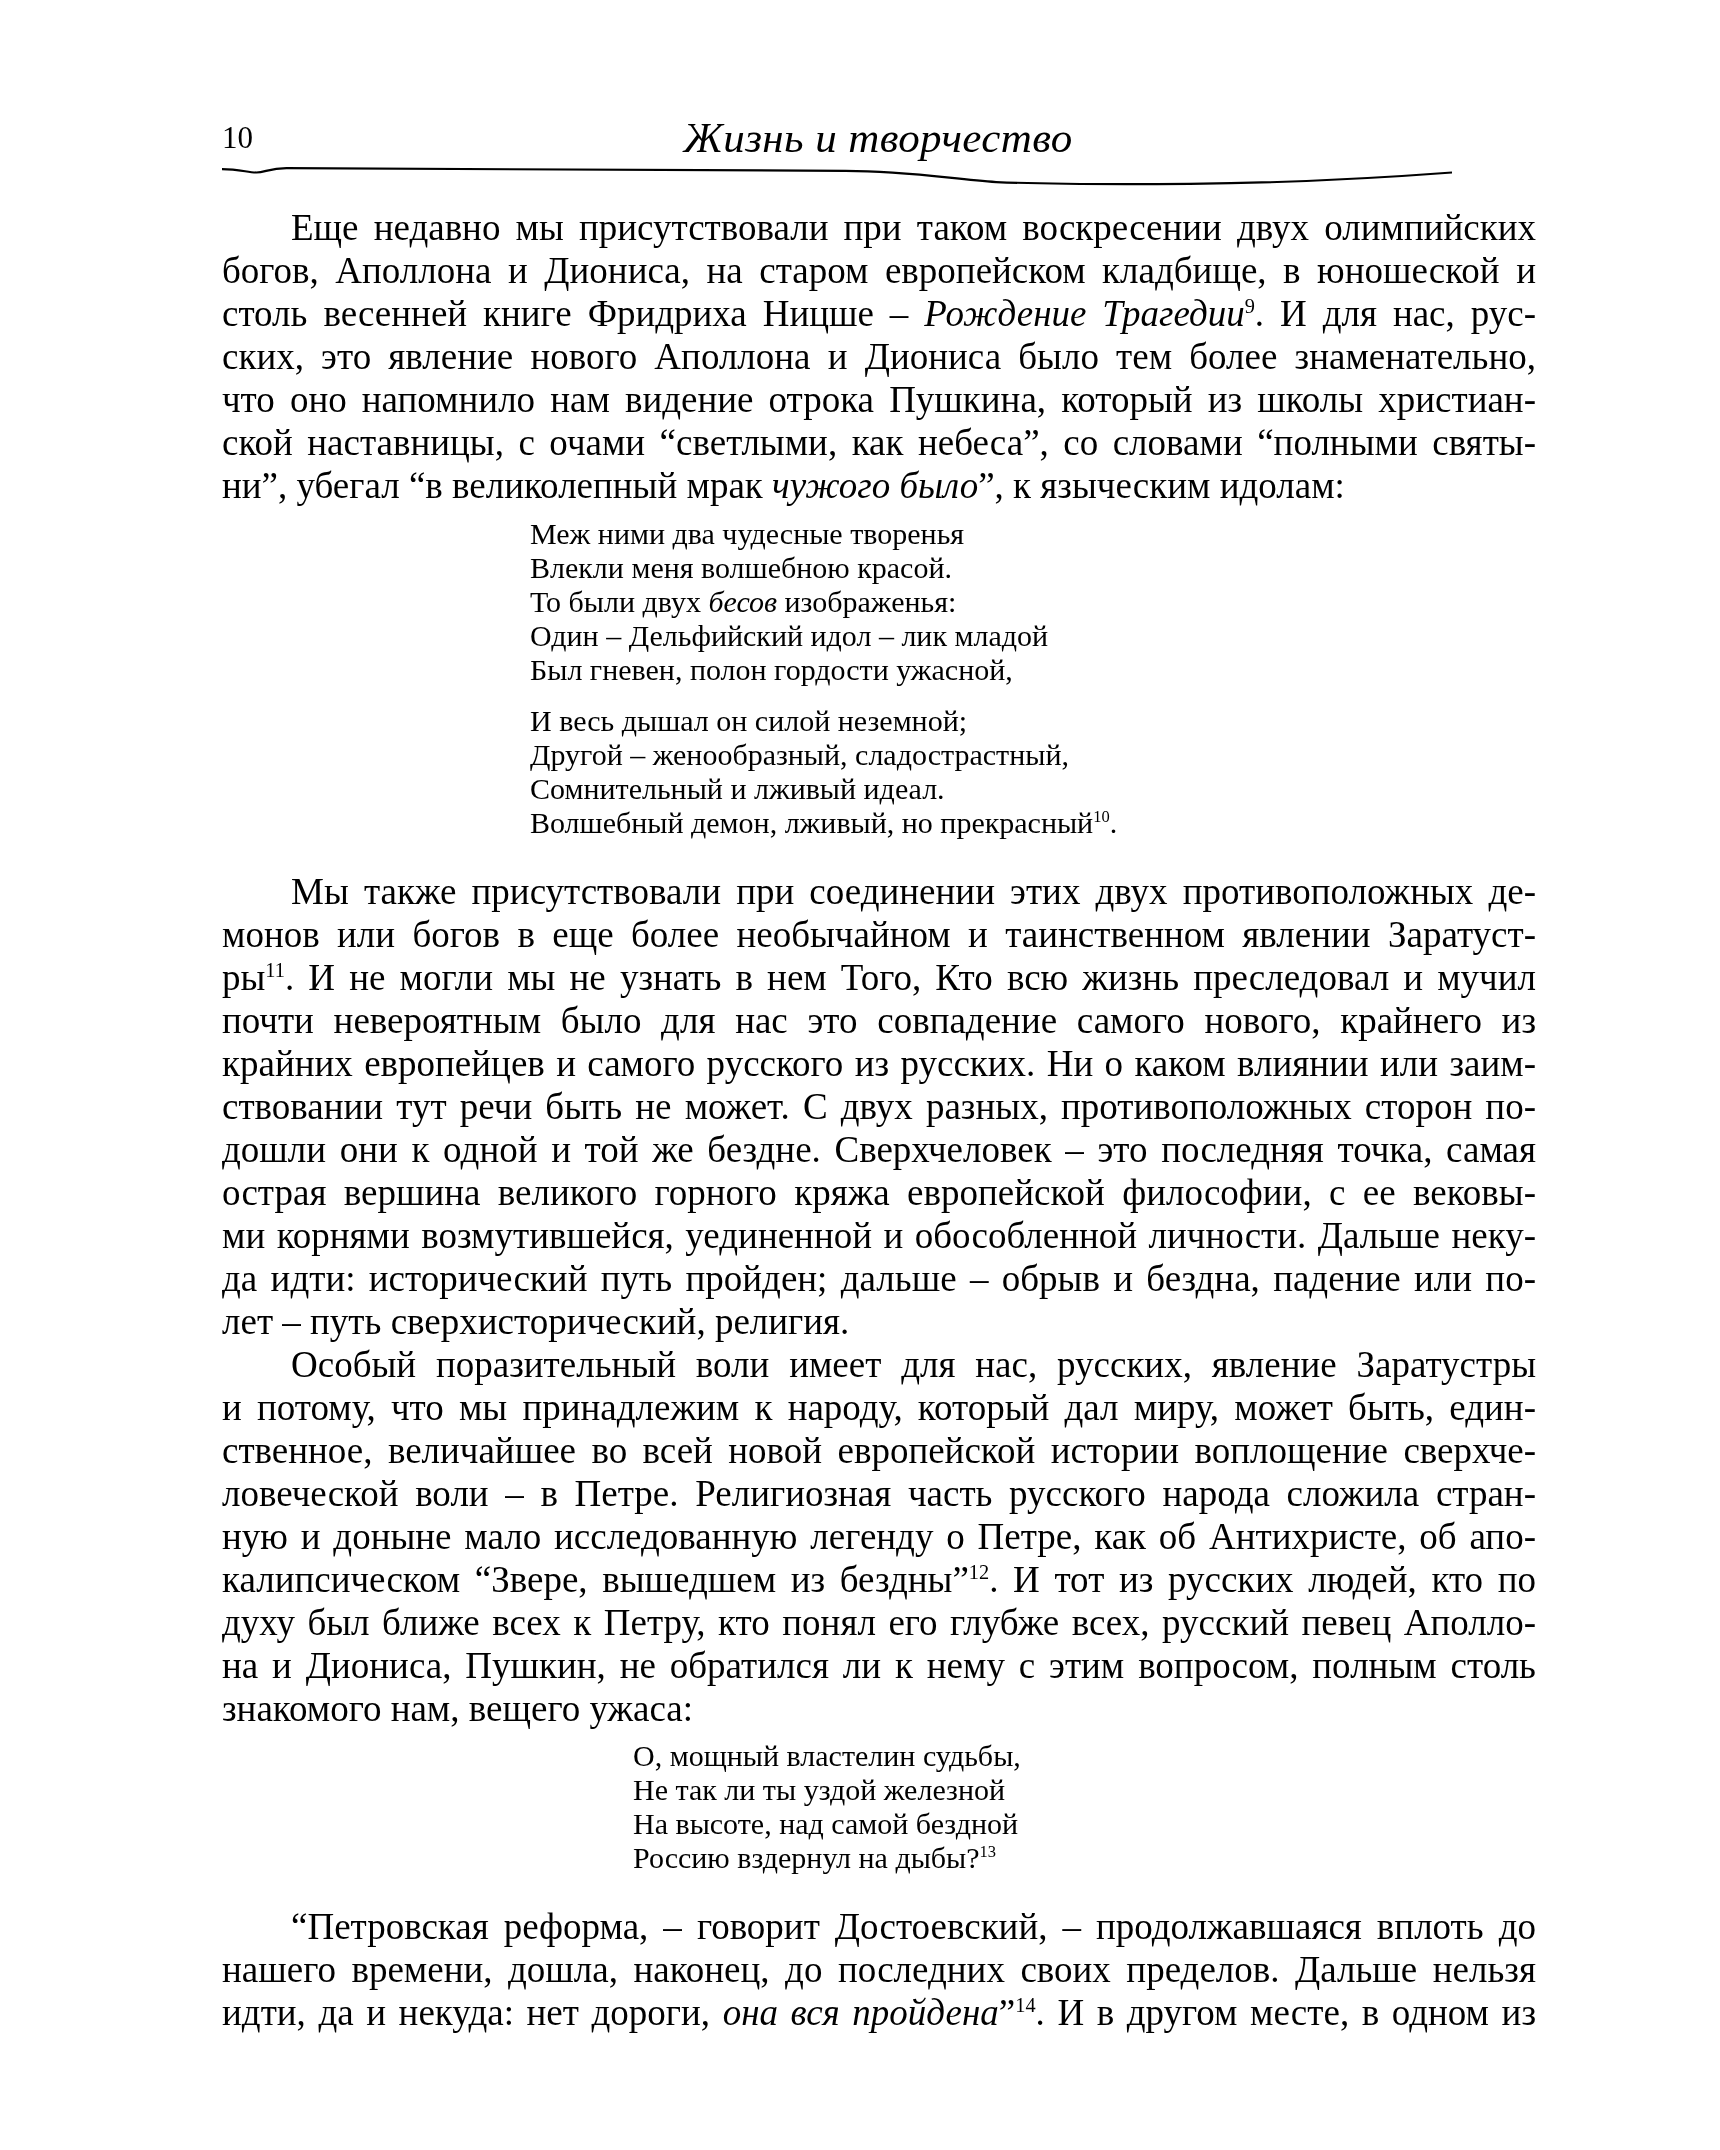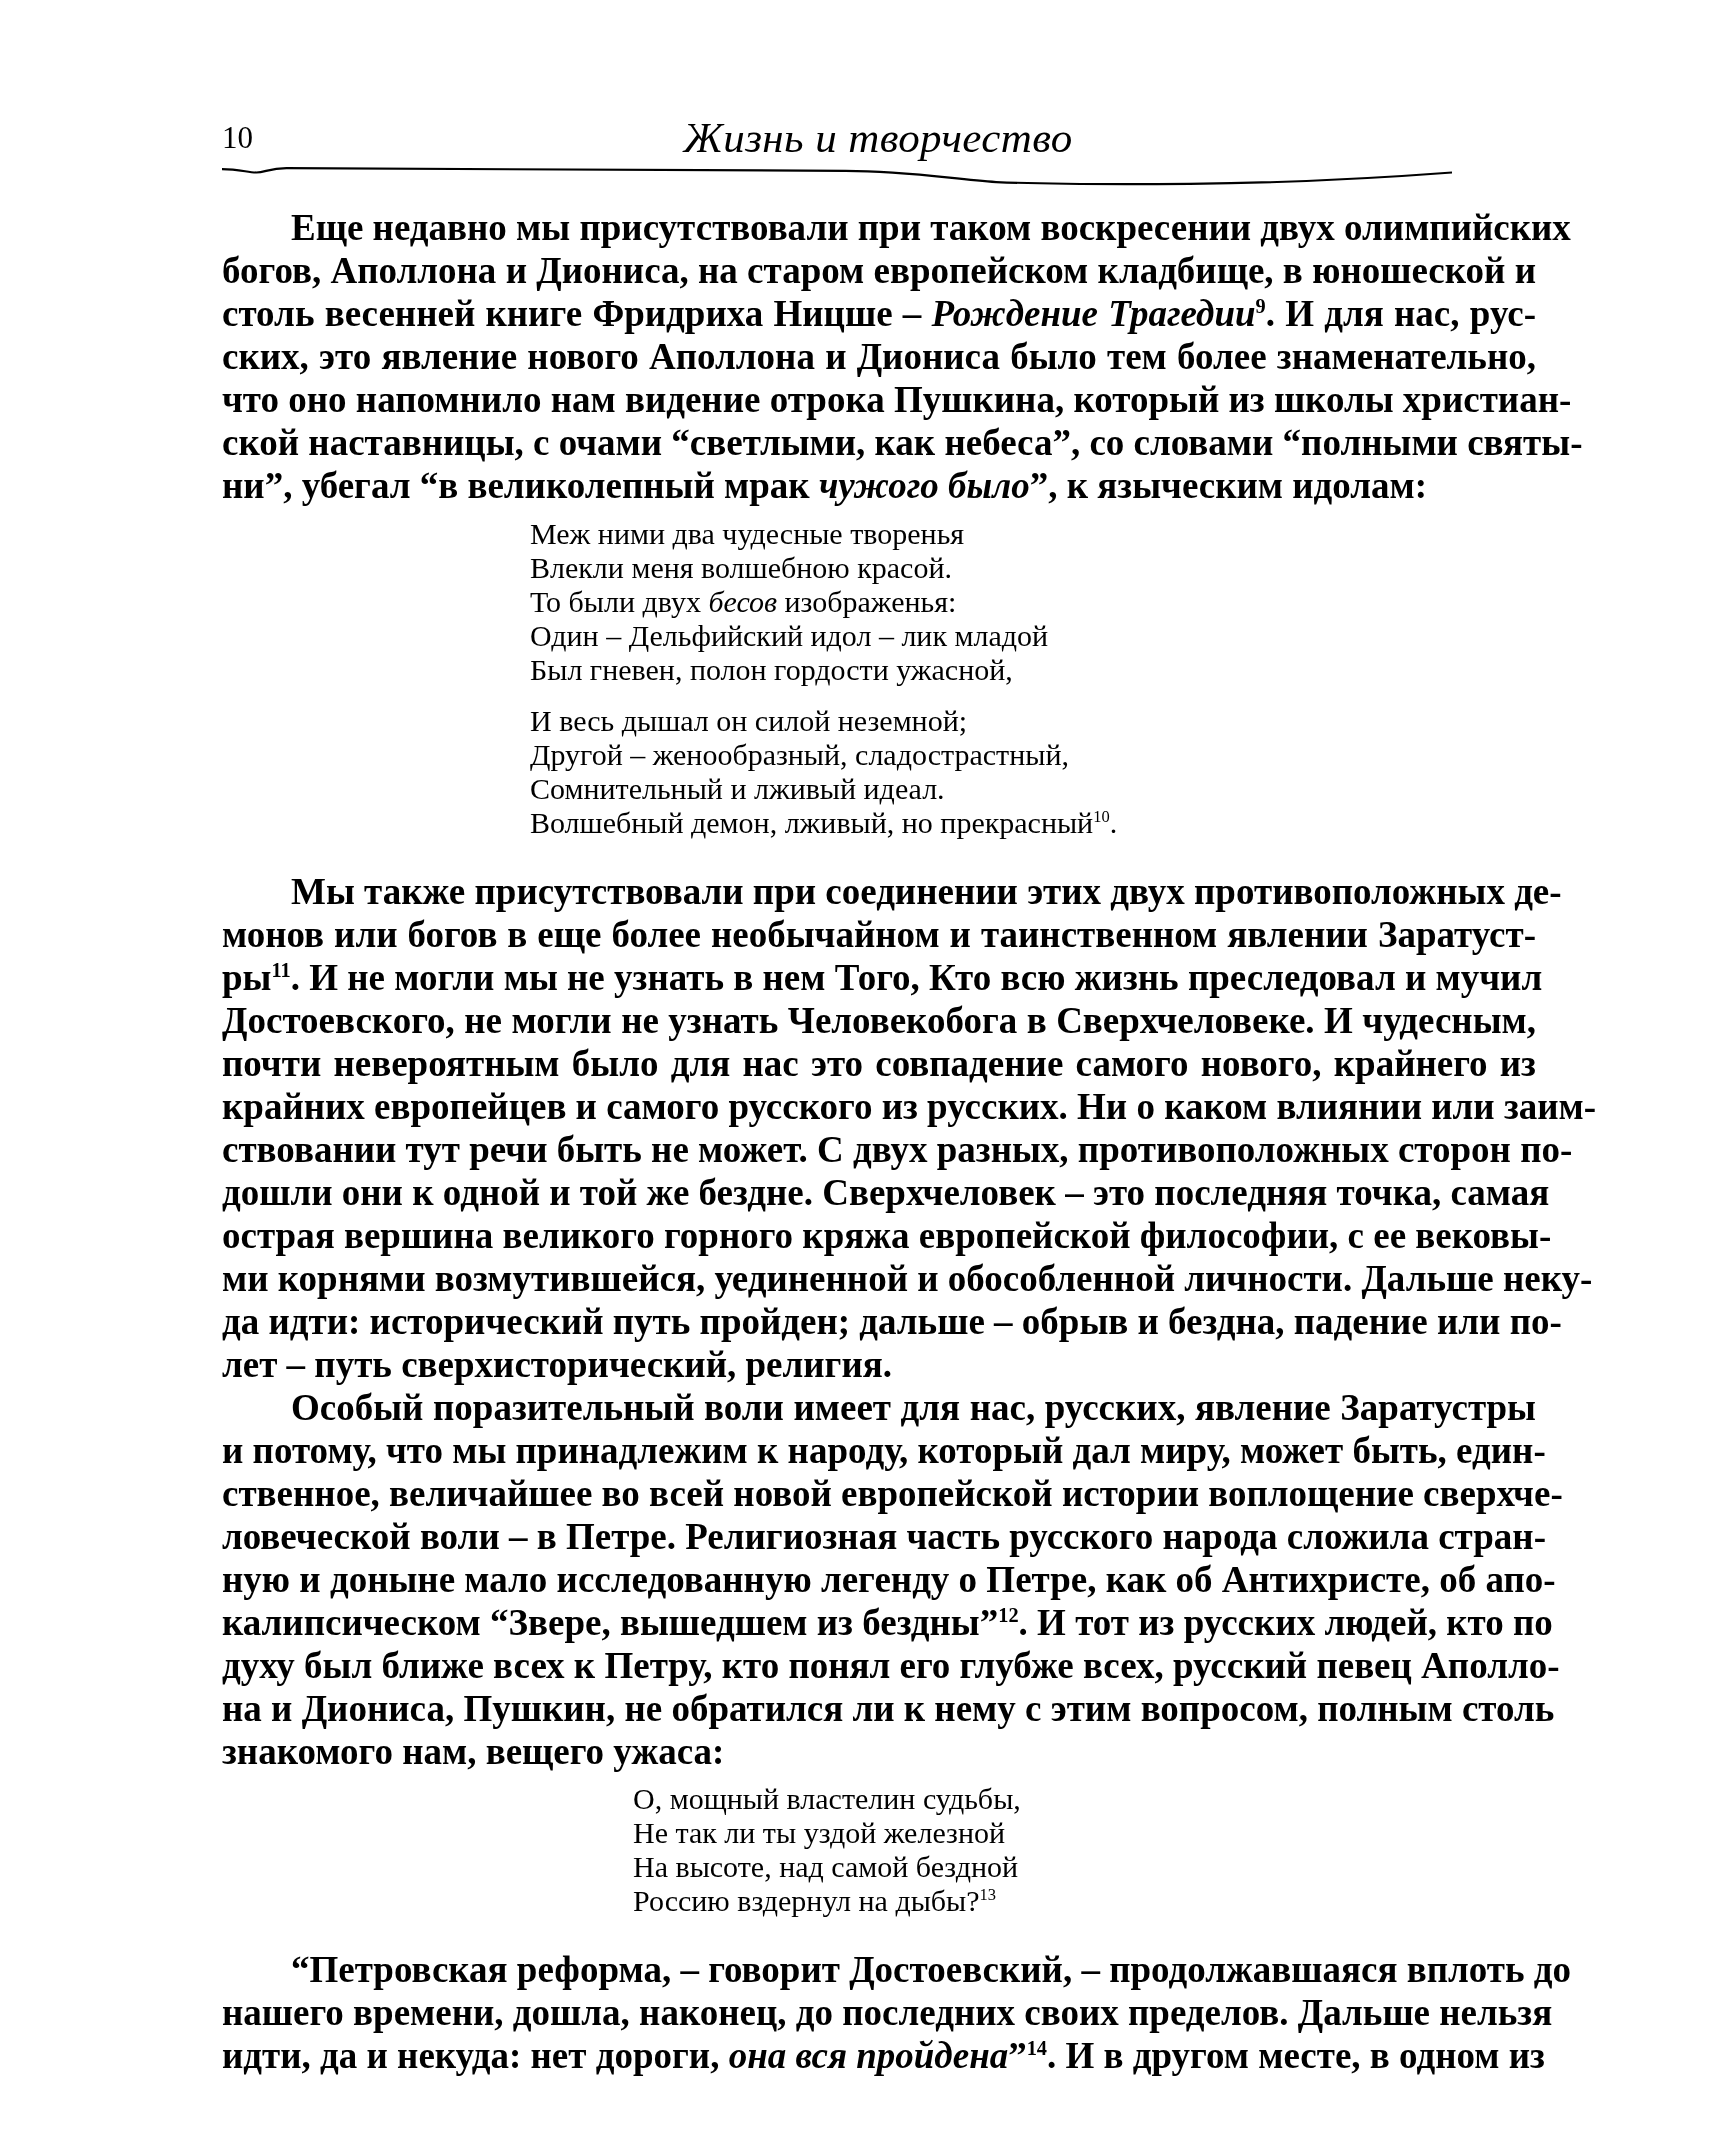--- a/index.html
+++ b/index.html
@@ -59,21 +59,20 @@
       left: 222px;
       top: 206px;
       width: 1314px;
     }
     .para {
       margin: 0;
       font-size: 37px;
       line-height: 43px;
       text-align: justify;
       text-align-last: left;
-      font-weight: bold;
     }
     .line {
       display: block;
       text-align: justify;
       text-align-last: justify;
       white-space: nowrap;
       height: 43px;
     }
     .line.last {
       text-align-last: left;
@@ -147,21 +146,20 @@
       <span class="vline">И весь дышал он силой неземной;</span>
       <span class="vline">Другой – женообразный, сладострастный,</span>
       <span class="vline">Сомнительный и лживый идеал.</span>
       <span class="vline"><span>Волшебный демон, лживый, но прекрасный</span><sup>10</sup><span>.</span></span>
     </div>
 
     <div class="para after-verse">
       <span class="line indent">Мы также присутствовали при соединении этих двух противоположных де-</span>
       <span class="line">монов или богов в еще более необычайном и таинственном явлении Заратуст-</span>
       <span class="line"><span>ры</span><sup>11</sup><span>. И не могли мы не узнать в нем Того, Кто всю жизнь преследовал и мучил</span></span>
-      <span class="line">Достоевского, не могли не узнать Человекобога в Сверхчеловеке. И чудесным,</span>
       <span class="line">почти невероятным было для нас это совпадение самого нового, крайнего из</span>
       <span class="line">крайних европейцев и самого русского из русских. Ни о каком влиянии или заим-</span>
       <span class="line">ствовании тут речи быть не может. С двух разных, противоположных сторон по-</span>
       <span class="line">дошли они к одной и той же бездне. Сверхчеловек – это последняя точка, самая</span>
       <span class="line">острая вершина великого горного кряжа европейской философии, с ее вековы-</span>
       <span class="line">ми корнями возмутившейся, уединенной и обособленной личности. Дальше неку-</span>
       <span class="line">да идти: исторический путь пройден; дальше – обрыв и бездна, падение или по-</span>
       <span class="line last">лет – путь сверхисторический, религия.</span>
     </div>
 

